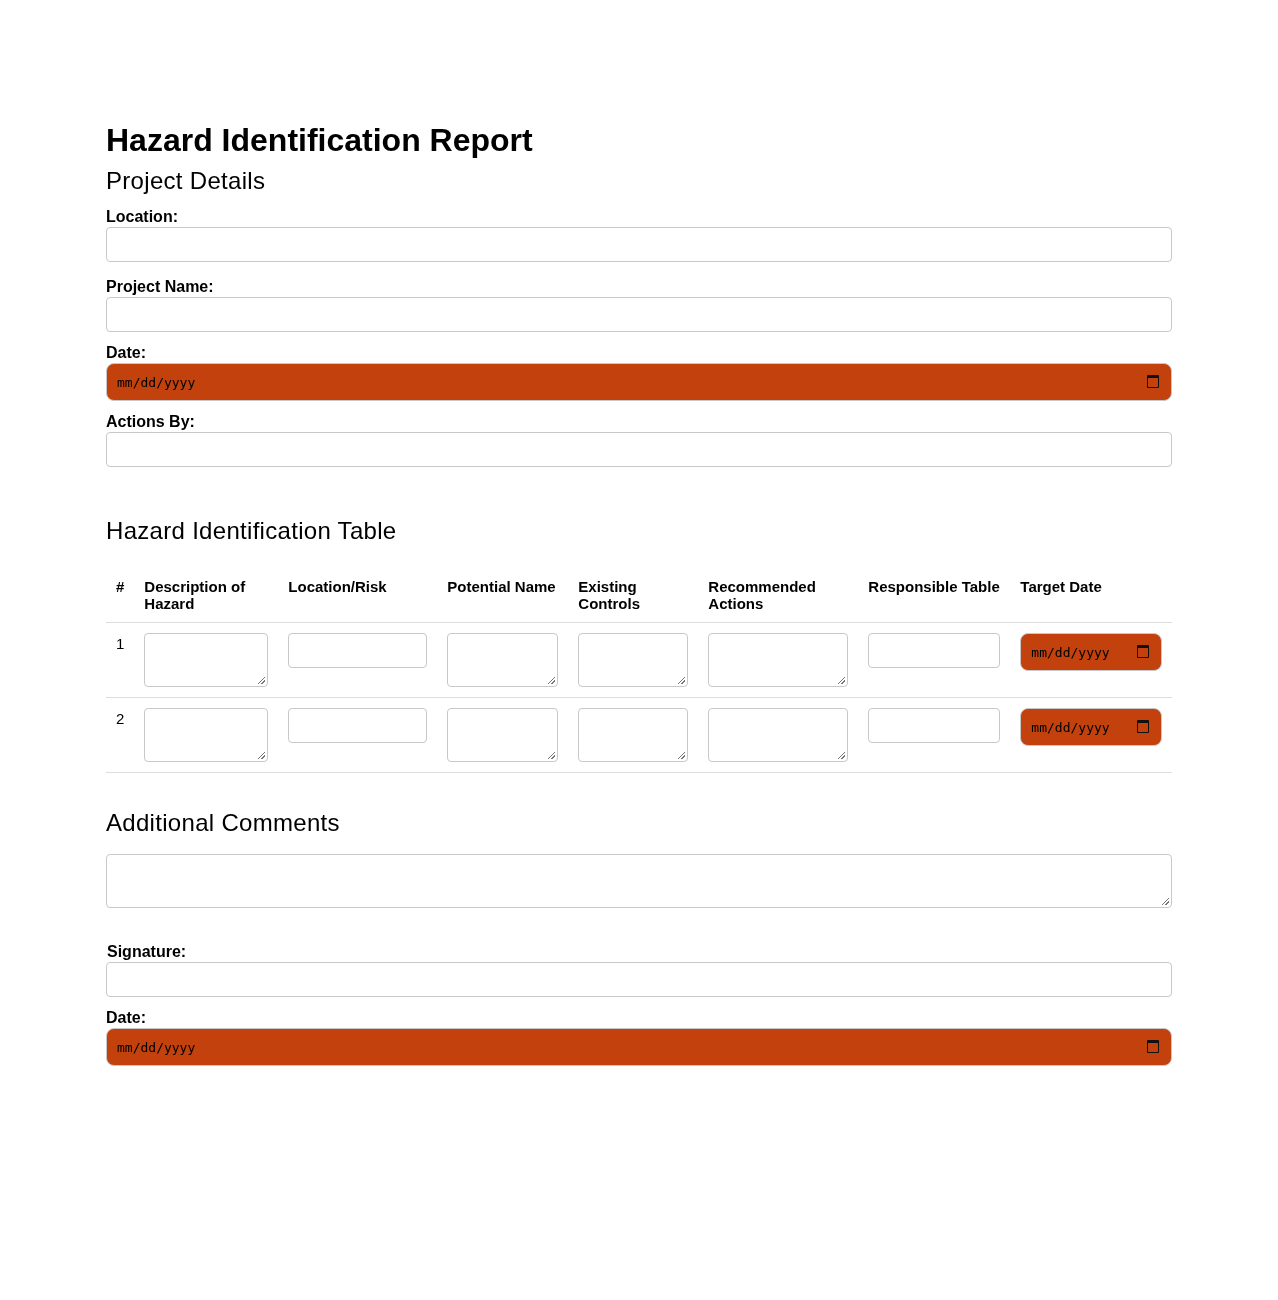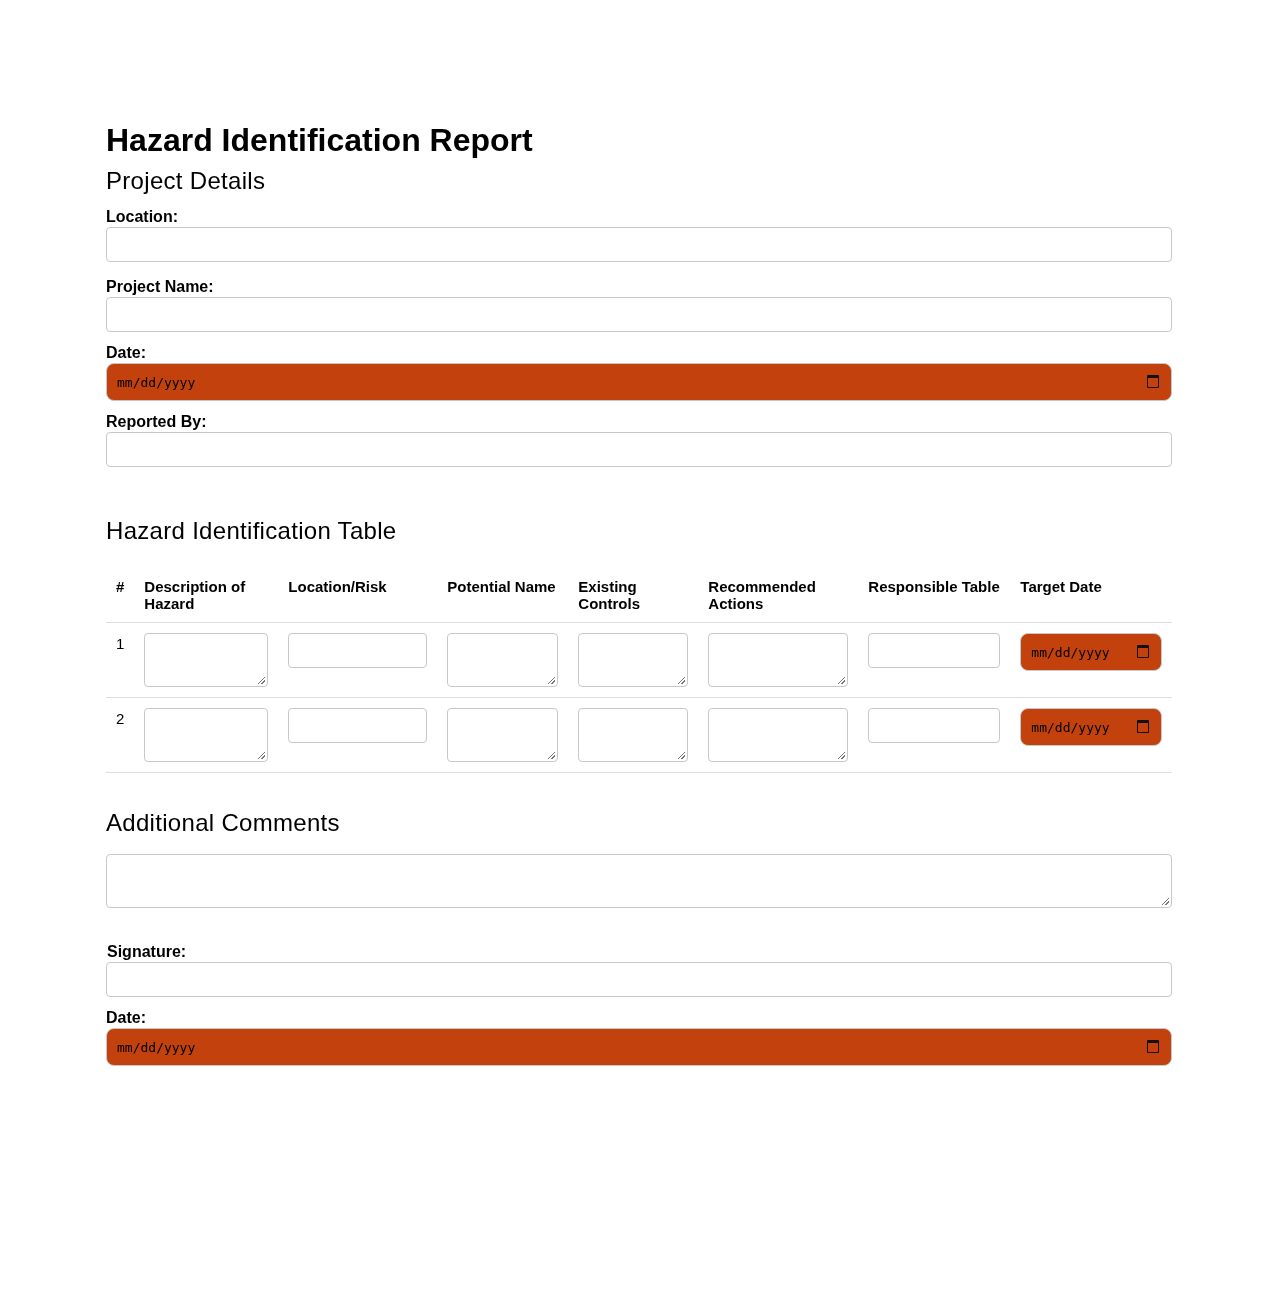--- a/index.html
+++ b/index.html
@@ -41,21 +41,21 @@
 
   <div style="margin-top:12px">
     <label class="fl">Date:</label>
     <div class="date" style="margin-top:1px">
       <span class="ph">mm/dd/yyyy</span>
       <span class="cal"></span>
     </div>
   </div>
 
   <div style="margin-top:12px">
-    <label class="fl">Reported By:</label>
+    <label class="fl">Actions By:</label>
     <input class="inp" style="margin-top: 1px;" type="text">
   </div>
 
   <h2 style="margin-top:49px">Hazard Identification Table</h2>
 
   <table>
     <thead>
       <tr>
         <th style="width:18px">#</th>
         <th style="width:123px">Description of Hazard</th>

